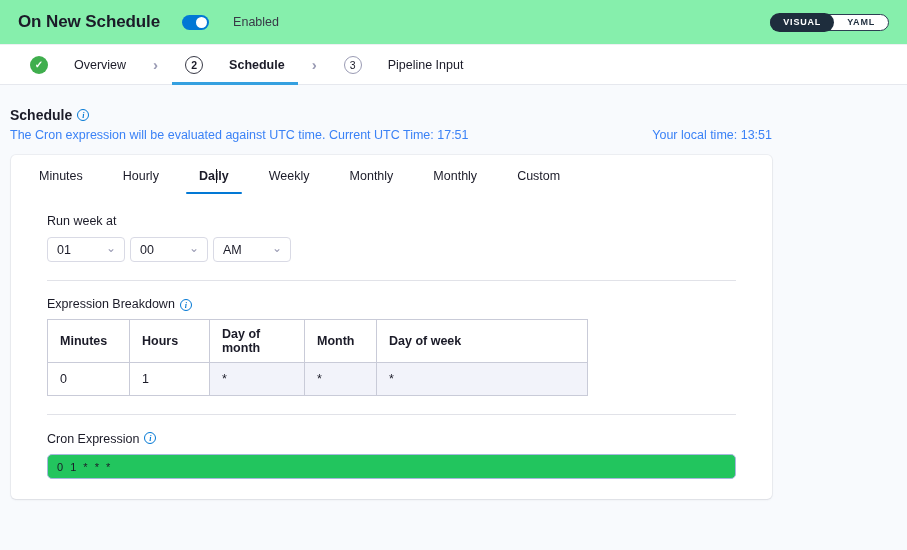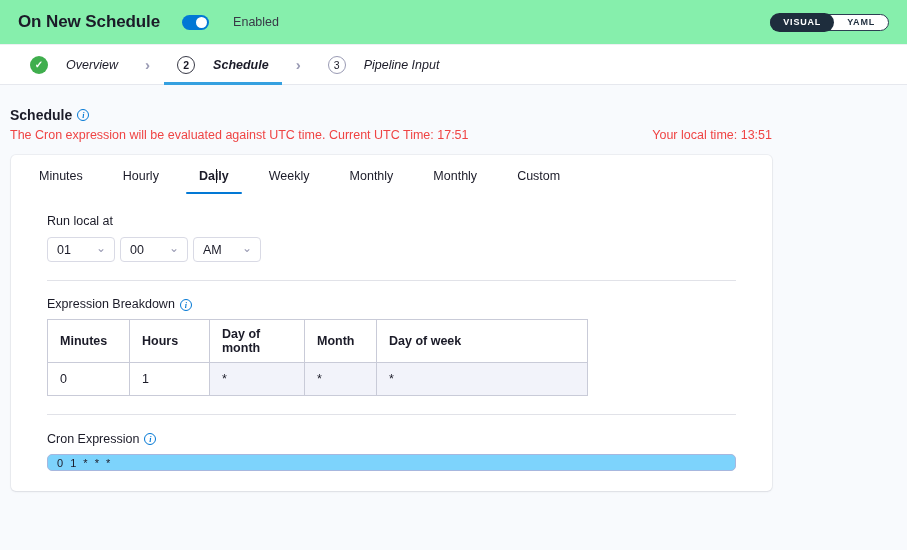--- a/index.html
+++ b/index.html
@@ -54,21 +54,21 @@
     width: 18px; height: 18px; border-radius: 50%; background: #3fae4d; color: #fff;
     display: flex; align-items: center; justify-content: center;
     font-size: 10px; font-weight: bold; flex: none;
   }
   .circle-num {
     width: 18px; height: 18px; border-radius: 50%; border: 1.5px solid #383946;
     display: flex; align-items: center; justify-content: center;
     font-size: 10.5px; font-weight: 600; color: #1b1b28; flex: none;
   }
   .step.upcoming .circle-num { border-color: #9a9bb4; font-weight: normal; }
-  .step-label { margin-left: 18px; font-size: 12.5px; color: #1b1b28; font-style: italic; }
+  .step-label { margin-left: 26px; font-size: 12.5px; color: #1b1b28; }
   .step.active .step-label { font-weight: bold; }
   .step.active::after {
     content: ""; position: absolute; left: 0; right: 0; bottom: -1px; height: 3px;
     background: #35a0e0;
   }
   .step-sep { margin: 0 14px; color: #9a9bb4; font-size: 15px; font-weight: bold; }
 
   
   .page-head { margin: 22px 0 0 10px; width: 762px; }
   .head-title-row { display: flex; align-items: center; }
@@ -76,21 +76,21 @@
   .info-icon {
     margin-left: 5px; width: 12px; height: 12px; border-radius: 50%;
     border: 1px solid #0278d5; color: #0278d5;
     font-size: 8px; font-weight: bold; font-style: italic;
     font-family: "Liberation Serif", serif;
     display: inline-flex; align-items: center; justify-content: center;
     flex: none; cursor: pointer;
   }
   .head-sub-row {
     margin-top: 5px; display: flex; justify-content: space-between;
-    font-size: 12.5px; color: #ef4444;
+    font-size: 12.5px; color: #3b82f6;
   }
 
   
   .card {
     margin: 13px 0 0 11px; width: 761px; background: #fff; border-radius: 5px;
     box-shadow: 0 0 0 1px rgba(40,41,61,0.05), 0 1px 2px rgba(96,97,112,0.12);
     padding-bottom: 20px;
   }
   .freq-tabs { display: flex; gap: 40px; padding: 14px 0 0 28px; }
   .freq-tab { font-size: 12.5px; color: #1b1b28; padding-bottom: 11px; position: relative; cursor: pointer; }
@@ -98,43 +98,43 @@
   .freq-tab.active::after {
     content: ""; position: absolute; left: -13px; right: -13px; bottom: 0;
     height: 2.5px; border-radius: 2px; background: #0278d5;
   }
   .text-cursor { position: absolute; top: 0; left: 17px; width: 1.5px; height: 14px; background: #15151c; }
 
   .card-body { padding: 0 36px; }
   .field-label { margin-top: 20px; font-size: 12.5px; color: #1b1b28; }
   .selects-row { margin-top: 9px; display: flex; gap: 5px; }
   .select {
-    width: 68px; height: 25px; border: 1px solid #d9dae5; border-radius: 4px;
+    width: 78px; height: 25px; border: 1px solid #d9dae5; border-radius: 4px;
     background: #fff; display: flex; align-items: center; justify-content: space-between;
     padding: 0 8px 0 9px; font-size: 12.5px; color: #1b1b28; cursor: pointer;
   }
   .chev { color: #9a9bb4; font-size: 12px; line-height: 1; margin-top: -4px; }
 
   .divider { margin-top: 18px; border-top: 1px solid #e1e2e8; }
 
   .section-label-row { margin-top: 16px; display: flex; align-items: flex-end; }
   .section-label { font-size: 12.5px; color: #1b1b28; }
 
   table.breakdown { margin-top: 8px; border-collapse: collapse; table-layout: fixed; }
   table.breakdown th, table.breakdown td {
     border: 1px solid #c9cbd8; font-size: 12.5px; text-align: left; color: #1b1b28;
   }
   table.breakdown th { font-weight: bold; padding: 7px 12px; background: #fff; }
   table.breakdown td { padding: 9px 12px; }
   table.breakdown td.hl { background: #f2f3fa; }
 
-  .cron-label-row { margin-top: 17px; display: flex; align-items: center; }
+  .cron-label-row { margin-top: 17px; display: flex; }
   .cron-input {
-    margin-top: 8px; height: 17px; width: 100%;
-    background: #7dd3fc; border: 1px solid #a7b7de; border-radius: 5px;
+    margin-top: 8px; height: 25px; width: 100%;
+    background: #22c55e; border: 1px solid #a7b7de; border-radius: 5px;
     display: flex; align-items: center; padding: 0 9px;
     font-size: 11px; letter-spacing: 2px; color: #1b1b28; cursor: text;
   }
 </style>
 </head>
 <body>
 
 <div class="topbar">
   <div class="title-row">
     <div class="page-title">On New Schedule</div>
@@ -186,21 +186,21 @@
       <span>Daily</span>
       <span class="text-cursor"></span>
     </div>
     <div class="freq-tab">Weekly</div>
     <div class="freq-tab">Monthly</div>
     <div class="freq-tab">Monthly</div>
     <div class="freq-tab">Custom</div>
   </div>
 
   <div class="card-body">
-    <div class="field-label">Run local at</div>
+    <div class="field-label">Run week at</div>
 
     <div class="selects-row">
       <div class="select">
         <span>01</span>
         <span class="chev">⌄</span>
       </div>
       <div class="select">
         <span>00</span>
         <span class="chev">⌄</span>
       </div>

